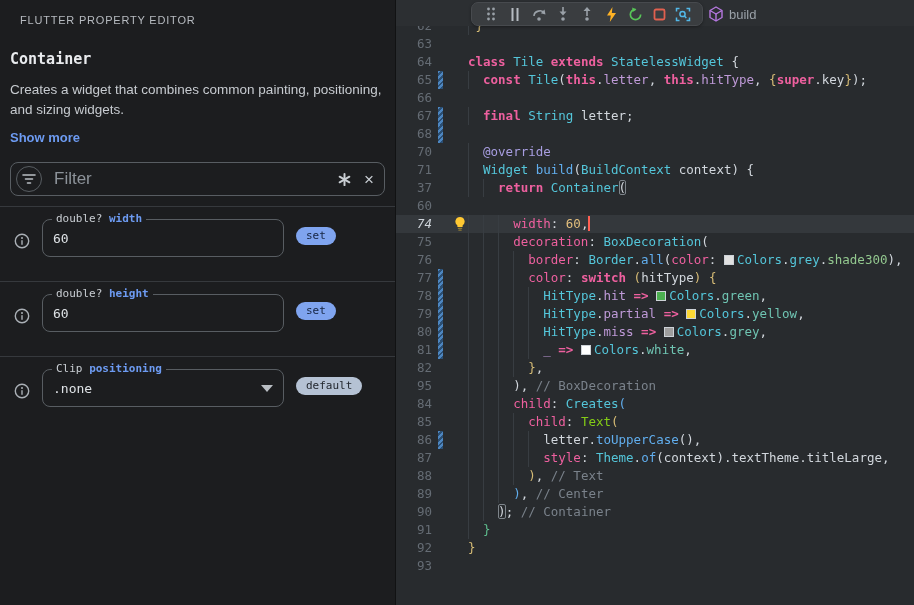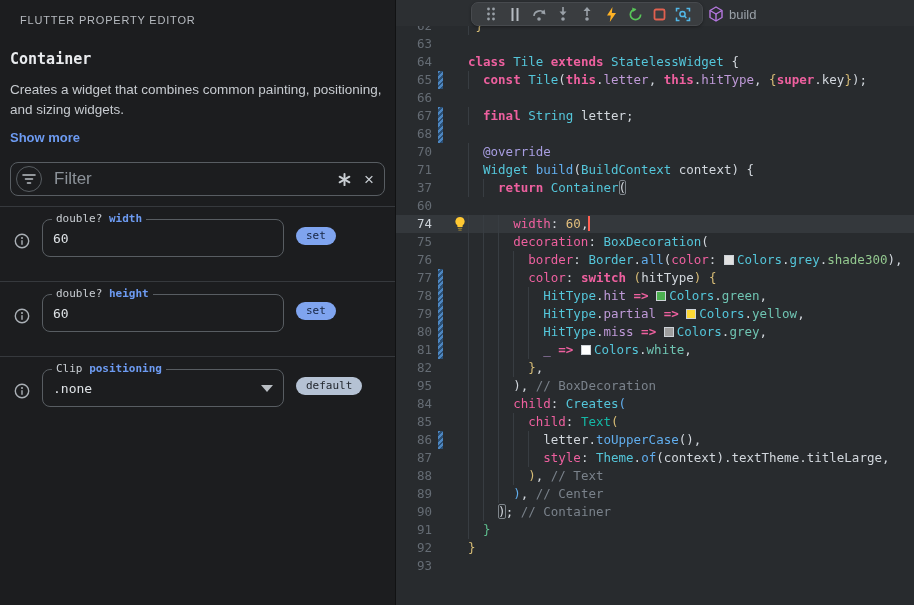--- a/index.html
+++ b/index.html
@@ -40,21 +40,21 @@
   .breadcrumb { position:absolute; top:5px; left:13px; font-size:12.5px; color:#9aa1a8; z-index:1; white-space:nowrap; }
   .breadcrumb .sep { margin:0 6px; color:#7b828a; }
   .dbg-toolbar { position:absolute; top:2px; left:75px; height:24px; background:#3a3d40; border:1px solid #474a4e; border-radius:7px; display:flex; align-items:center; padding:0 7px; z-index:4; box-shadow:0 1px 3px rgba(0,0,0,.35); }
   .dbg-btn { width:24px; height:22px; display:flex; align-items:center; justify-content:center; cursor:pointer; background:none; border:none; }
   .build-btn { position:absolute; top:2px; left:312px; height:24px; display:flex; align-items:center; gap:5px; z-index:4; background:none; border:none; cursor:pointer; color:#9aa1a8; font-size:13px; font-family:"Liberation Sans", sans-serif; }
 
   .code-scroll { position:absolute; top:17px; left:0; right:0; z-index:1; }
   .code-row { position:relative; height:18px; font-family:"DejaVu Sans Mono", monospace; font-size:12.5px; line-height:18px; white-space:pre; color:#d2d7dd; }
   .code-row.current { background:#34383c; }
   .ln { position:absolute; left:0; top:0; width:36px; text-align:right; color:#656c74; cursor:pointer; }
-  .code-row.current .ln { color:#ced4da; }
+  .code-row.current .ln { color:#ced4da;font-style:italic; }
   .vcs { position:absolute; left:42px; top:0; width:5px; height:18px; background:repeating-linear-gradient(135deg,#4d86c0 0 2px,#2b4f74 2px 4px); }
   .bulb { position:absolute; left:58px; top:2px; }
   .codetext { position:absolute; left:72px; top:0; }
   .indent { display:inline-block; height:18px; vertical-align:top;
             background:repeating-linear-gradient(to right,#383d42 0,#383d42 1px,transparent 1px,transparent 2ch); }
   .tk-kw { font-weight:bold; }
   .tk-box { outline:1px solid #7e858b; outline-offset:-1px; border-radius:2px; }
   .swatch { display:inline-block; width:10px; height:10px; margin:0 3px 0 0; border:1px solid #cdd2d7; vertical-align:-1px; }
   .cursor { display:inline-block; width:2px; height:15px; background:#ff5f52; vertical-align:-3px; margin-left:0px; }
 </style>
@@ -257,21 +257,21 @@
       <div class="code-row"><span class="ln">75</span><span class="codetext"><span class="indent" style="width: 6ch;"></span><span class="tk-arg" style="color: rgb(238, 96, 159);">decoration</span><span class="tk-pl" style="color: rgb(210, 215, 221);">: </span><span class="tk-ty" style="color: rgb(84, 198, 218);">BoxDecoration</span><span class="tk-pl" style="color: rgb(210, 215, 221);">(</span></span></div>
       <div class="code-row"><span class="ln">76</span><span class="codetext"><span class="indent" style="width: 8ch;"></span><span class="tk-arg" style="color: rgb(238, 96, 159);">border</span><span class="tk-pl" style="color: rgb(210, 215, 221);">: </span><span class="tk-ty" style="color: rgb(84, 198, 218);">Border</span><span class="tk-pl" style="color: rgb(210, 215, 221);">.</span><span class="tk-fn" style="color: rgb(97, 174, 238);">all</span><span class="tk-pl" style="color: rgb(210, 215, 221);">(</span><span class="tk-arg" style="color: rgb(238, 96, 159);">color</span><span class="tk-pl" style="color: rgb(210, 215, 221);">: </span><span class="swatch" style="background: rgb(224, 224, 224);"></span><span class="tk-ty" style="color: rgb(84, 198, 218);">Colors</span><span class="tk-pl" style="color: rgb(210, 215, 221);">.</span><span class="tk-ty" style="color: rgb(84, 198, 218);">grey</span><span class="tk-pl" style="color: rgb(210, 215, 221);">.</span><span class="tk-gn" style="color: rgb(147, 200, 143);">shade300</span><span class="tk-pl" style="color: rgb(210, 215, 221);">),</span></span></div>
       <div class="code-row"><span class="ln">77</span><span class="vcs"></span><span class="codetext"><span class="indent" style="width: 8ch;"></span><span class="tk-arg" style="color: rgb(238, 96, 159);">color</span><span class="tk-pl" style="color: rgb(210, 215, 221);">: </span><span class="tk-kw" style="color: rgb(238, 96, 159);">switch </span><span class="tk-yb" style="color: rgb(216, 189, 118);">(</span><span class="tk-pl" style="color: rgb(210, 215, 221);">hitType</span><span class="tk-yb" style="color: rgb(216, 189, 118);">)</span><span class="tk-pl" style="color: rgb(210, 215, 221);"> </span><span class="tk-yb" style="color: rgb(216, 189, 118);">{</span></span></div>
       <div class="code-row"><span class="ln">78</span><span class="vcs"></span><span class="codetext"><span class="indent" style="width: 10ch;"></span><span class="tk-ty" style="color: rgb(84, 198, 218);">HitType</span><span class="tk-pl" style="color: rgb(210, 215, 221);">.</span><span class="tk-en" style="color: rgb(191, 154, 216);">hit</span><span class="tk-pl" style="color: rgb(210, 215, 221);"> </span><span class="tk-kw" style="color: rgb(238, 96, 159);">=&gt;</span><span class="tk-pl" style="color: rgb(210, 215, 221);"> </span><span class="swatch" style="background: rgb(76, 175, 80);"></span><span class="tk-ty" style="color: rgb(84, 198, 218);">Colors</span><span class="tk-pl" style="color: rgb(210, 215, 221);">.</span><span class="tk-cc" style="color: rgb(111, 196, 178);">green</span><span class="tk-pl" style="color: rgb(210, 215, 221);">,</span></span></div>
       <div class="code-row"><span class="ln">79</span><span class="vcs"></span><span class="codetext"><span class="indent" style="width: 10ch;"></span><span class="tk-ty" style="color: rgb(84, 198, 218);">HitType</span><span class="tk-pl" style="color: rgb(210, 215, 221);">.</span><span class="tk-en" style="color: rgb(191, 154, 216);">partial</span><span class="tk-pl" style="color: rgb(210, 215, 221);"> </span><span class="tk-kw" style="color: rgb(238, 96, 159);">=&gt;</span><span class="tk-pl" style="color: rgb(210, 215, 221);"> </span><span class="swatch" style="background: rgb(253, 216, 53);"></span><span class="tk-ty" style="color: rgb(84, 198, 218);">Colors</span><span class="tk-pl" style="color: rgb(210, 215, 221);">.</span><span class="tk-cc" style="color: rgb(111, 196, 178);">yellow</span><span class="tk-pl" style="color: rgb(210, 215, 221);">,</span></span></div>
       <div class="code-row"><span class="ln">80</span><span class="vcs"></span><span class="codetext"><span class="indent" style="width: 10ch;"></span><span class="tk-ty" style="color: rgb(84, 198, 218);">HitType</span><span class="tk-pl" style="color: rgb(210, 215, 221);">.</span><span class="tk-en" style="color: rgb(191, 154, 216);">miss</span><span class="tk-pl" style="color: rgb(210, 215, 221);"> </span><span class="tk-kw" style="color: rgb(238, 96, 159);">=&gt;</span><span class="tk-pl" style="color: rgb(210, 215, 221);"> </span><span class="swatch" style="background: rgb(158, 158, 158);"></span><span class="tk-ty" style="color: rgb(84, 198, 218);">Colors</span><span class="tk-pl" style="color: rgb(210, 215, 221);">.</span><span class="tk-cc" style="color: rgb(111, 196, 178);">grey</span><span class="tk-pl" style="color: rgb(210, 215, 221);">,</span></span></div>
       <div class="code-row"><span class="ln">81</span><span class="vcs"></span><span class="codetext"><span class="indent" style="width: 10ch;"></span><span class="tk-en" style="color: rgb(191, 154, 216);">_</span><span class="tk-pl" style="color: rgb(210, 215, 221);"> </span><span class="tk-kw" style="color: rgb(238, 96, 159);">=&gt;</span><span class="tk-pl" style="color: rgb(210, 215, 221);"> </span><span class="swatch" style="background: rgb(255, 255, 255);"></span><span class="tk-ty" style="color: rgb(84, 198, 218);">Colors</span><span class="tk-pl" style="color: rgb(210, 215, 221);">.</span><span class="tk-cc" style="color: rgb(111, 196, 178);">white</span><span class="tk-pl" style="color: rgb(210, 215, 221);">,</span></span></div>
       <div class="code-row"><span class="ln">82</span><span class="codetext"><span class="indent" style="width: 8ch;"></span><span class="tk-yb" style="color: rgb(216, 189, 118);">}</span><span class="tk-pl" style="color: rgb(210, 215, 221);">,</span></span></div>
       <div class="code-row"><span class="ln">95</span><span class="codetext"><span class="indent" style="width: 6ch;"></span><span class="tk-pl" style="color: rgb(210, 215, 221);">), </span><span class="tk-cm" style="color: rgb(122, 130, 139);">// BoxDecoration</span></span></div>
       <div class="code-row"><span class="ln">84</span><span class="codetext"><span class="indent" style="width: 6ch;"></span><span class="tk-arg" style="color: rgb(238, 96, 159);">child</span><span class="tk-pl" style="color: rgb(210, 215, 221);">: </span><span class="tk-ty" style="color: rgb(84, 198, 218);">Creates</span><span class="tk-bb" style="color: rgb(97, 174, 238);">(</span></span></div>
-      <div class="code-row"><span class="ln">85</span><span class="codetext"><span class="indent" style="width: 8ch;"></span><span class="tk-arg" style="color: rgb(238, 96, 159);">child</span><span class="tk-pl" style="color: rgb(210, 215, 221);">: </span><span class="tk-ty" style="color: #14b8a6;">Text</span><span class="tk-yb" style="color: rgb(216, 189, 118);">(</span></span></div>
+      <div class="code-row"><span class="ln">85</span><span class="codetext"><span class="indent" style="width: 8ch;"></span><span class="tk-arg" style="color: rgb(238, 96, 159);">child</span><span class="tk-pl" style="color: rgb(210, 215, 221);">: </span><span class="tk-ty" style="color: #84cc16;">Text</span><span class="tk-yb" style="color: rgb(216, 189, 118);">(</span></span></div>
       <div class="code-row"><span class="ln">86</span><span class="vcs"></span><span class="codetext"><span class="indent" style="width: 10ch;"></span><span class="tk-pl" style="color: rgb(210, 215, 221);">letter</span><span class="tk-pl" style="color: rgb(210, 215, 221);">.</span><span class="tk-fn" style="color: rgb(97, 174, 238);">toUpperCase</span><span class="tk-pl" style="color: rgb(210, 215, 221);">(),</span></span></div>
       <div class="code-row"><span class="ln">87</span><span class="codetext"><span class="indent" style="width: 10ch;"></span><span class="tk-arg" style="color: rgb(238, 96, 159);">style</span><span class="tk-pl" style="color: rgb(210, 215, 221);">: </span><span class="tk-ty" style="color: rgb(84, 198, 218);">Theme</span><span class="tk-pl" style="color: rgb(210, 215, 221);">.</span><span class="tk-fn" style="color: rgb(97, 174, 238);">of</span><span class="tk-pl" style="color: rgb(210, 215, 221);">(context).textTheme.titleLarge,</span></span></div>
       <div class="code-row"><span class="ln">88</span><span class="codetext"><span class="indent" style="width: 8ch;"></span><span class="tk-yb" style="color: rgb(216, 189, 118);">)</span><span class="tk-pl" style="color: rgb(210, 215, 221);">, </span><span class="tk-cm" style="color: rgb(122, 130, 139);">// Text</span></span></div>
       <div class="code-row"><span class="ln">89</span><span class="codetext"><span class="indent" style="width: 6ch;"></span><span class="tk-bb" style="color: rgb(97, 174, 238);">)</span><span class="tk-pl" style="color: rgb(210, 215, 221);">, </span><span class="tk-cm" style="color: rgb(122, 130, 139);">// Center</span></span></div>
       <div class="code-row"><span class="ln">90</span><span class="codetext"><span class="indent" style="width: 4ch;"></span><span class="tk-box" style="color: rgb(210, 215, 221);">)</span><span class="tk-pl" style="color: rgb(210, 215, 221);">; </span><span class="tk-cm" style="color: rgb(122, 130, 139);">// Container</span></span></div>
       <div class="code-row"><span class="ln">91</span><span class="codetext"><span class="indent" style="width: 2ch;"></span><span class="tk-gb" style="color: rgb(95, 191, 143);">}</span></span></div>
       <div class="code-row"><span class="ln">92</span><span class="codetext"><span class="tk-yb" style="color: rgb(216, 189, 118);">}</span></span></div>
       <div class="code-row"><span class="ln">93</span><span class="codetext"></span></div>
     </div>
 </div>

